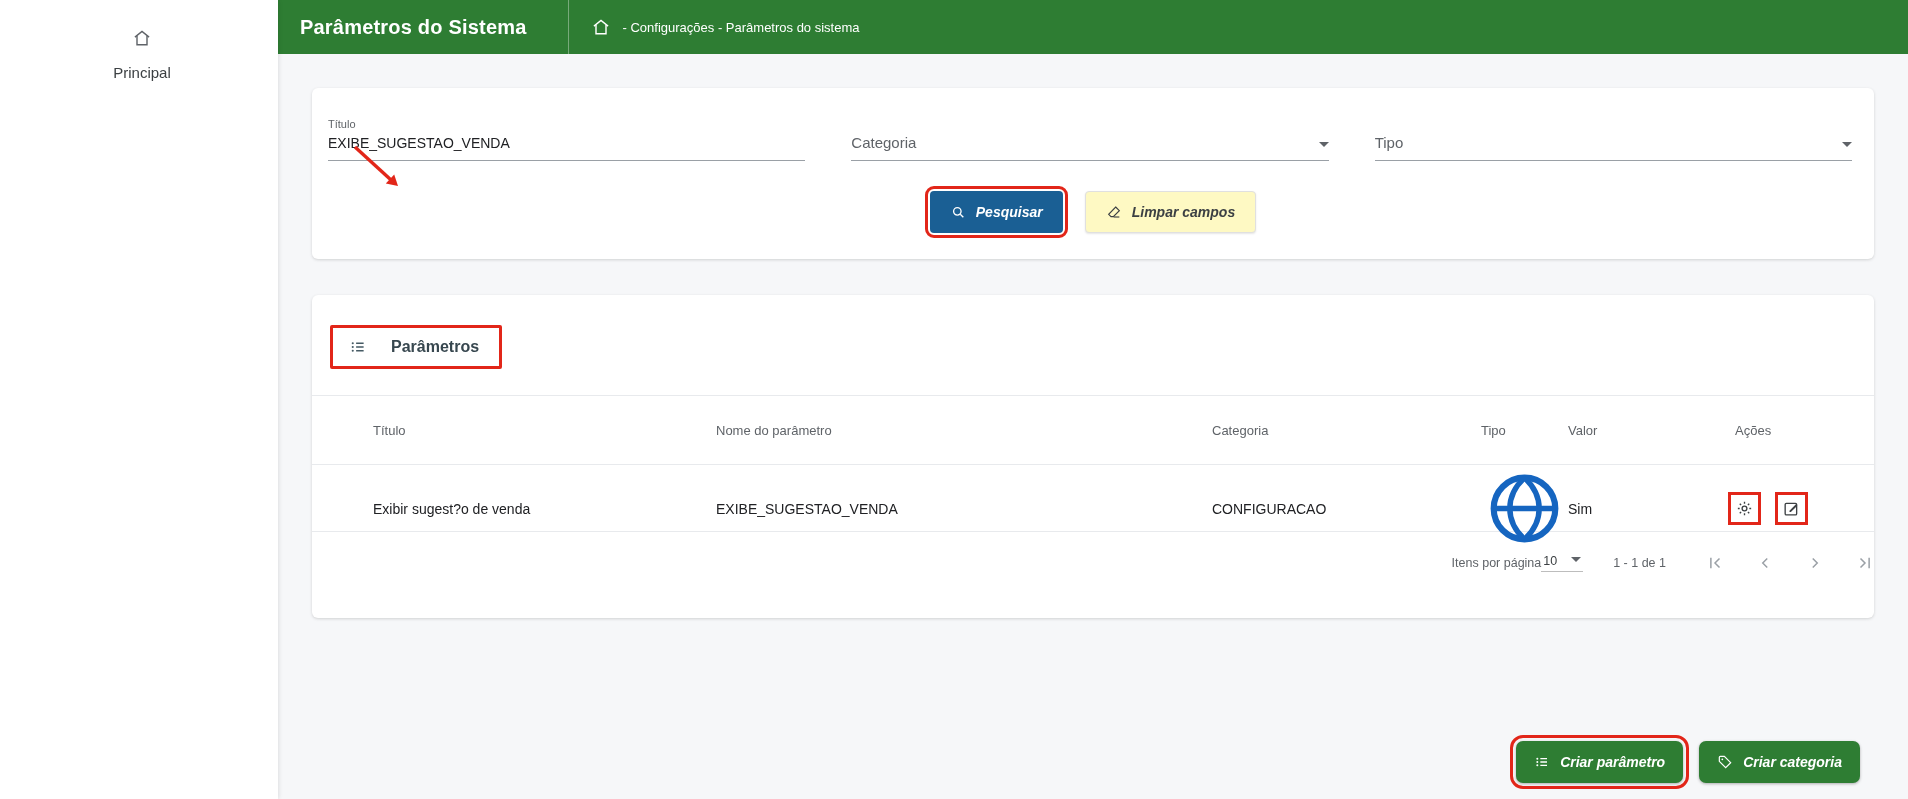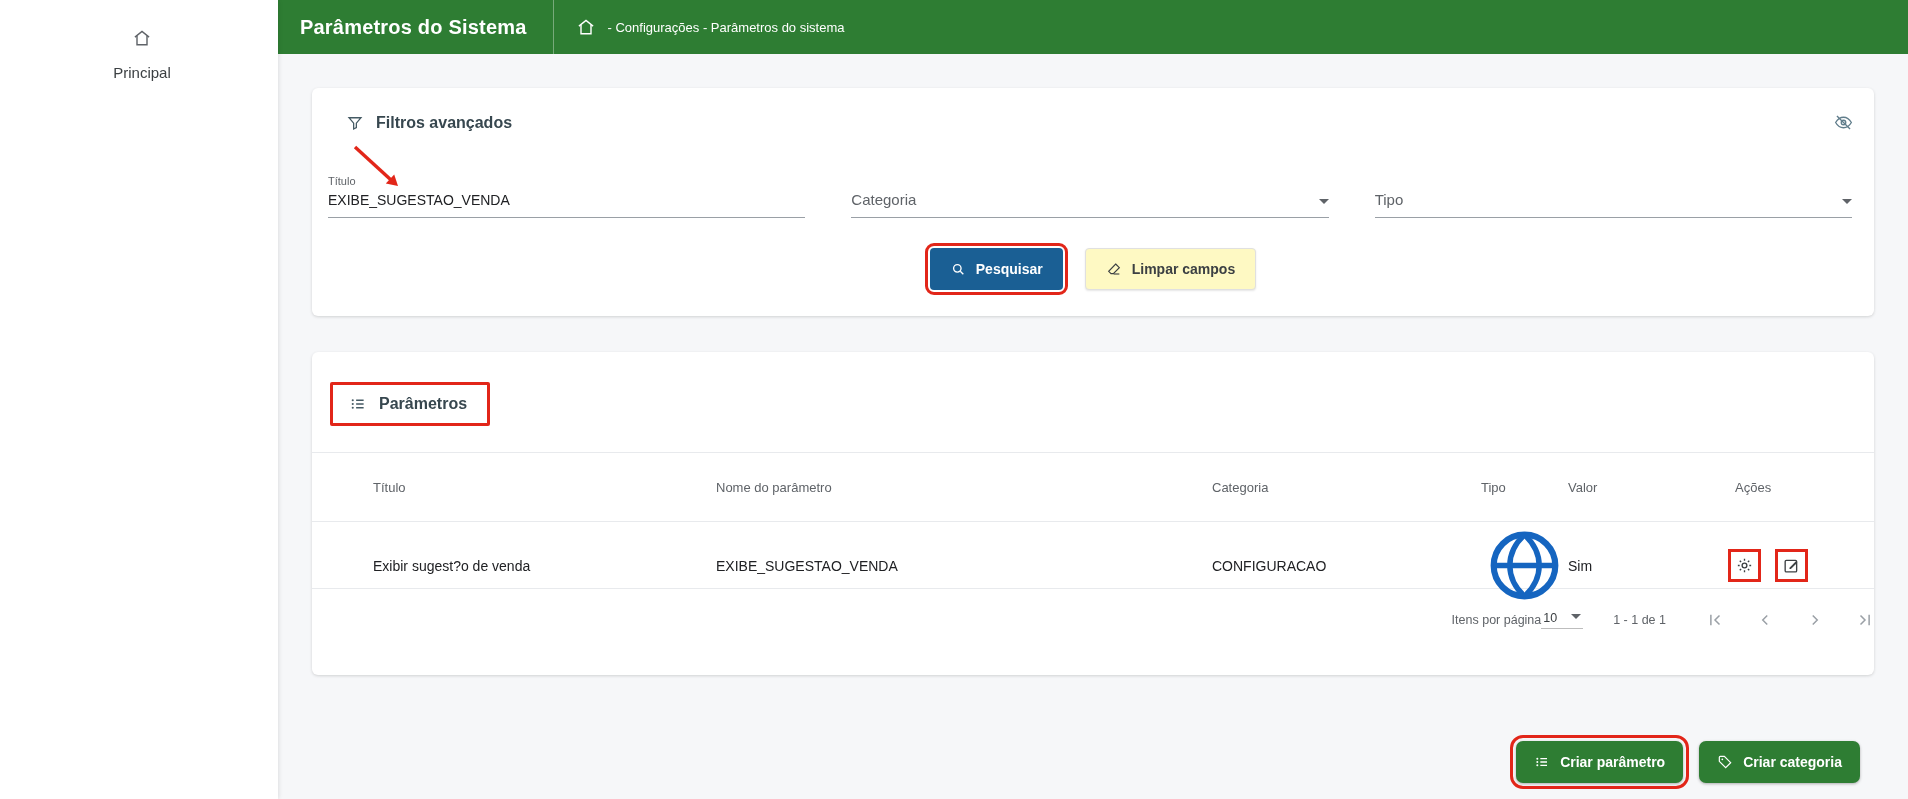--- a/index.html
+++ b/index.html
@@ -32,21 +32,21 @@
   }
   .nav-item .icon { width:20px; height:20px; color:#5f6368; flex:none; }
   .nav-item .label { line-height:1.25; max-width:158px; }
 
   
   .main { flex:1; display:flex; flex-direction:column; height:100%; }
   .topbar {
     height:54px; flex:none; background:var(--green);
     display:flex; align-items:center; color:#fff;
   }
-  .topbar h1 { font-size:20px; font-weight:700; margin:0 26px 0 22px; letter-spacing:.2px; }
+  .topbar h1 { font-size:20px; font-weight:700; margin:0 41px 0 22px; letter-spacing:.2px; }
   .vdiv { width:1px; height:54px; background:rgba(255,255,255,.35); flex:none; }
   .topbar .home-ic { width:20px; height:20px; margin:0 12px 0 22px; flex:none; }
   .crumb { font-size:13px; }
 
   .content { flex:1; padding:34px 34px 0; display:flex; flex-direction:column; position:relative; }
 
   .card { background:#fff; border-radius:6px; box-shadow:0 1px 3px rgba(60,64,67,.20); }
 
   
   .filter-card { position:relative; padding-bottom:26px; flex:none; }
@@ -67,31 +67,31 @@
   }
   .caret {
     width:0; height:0; border-left:5px solid transparent; border-right:5px solid transparent;
     border-top:5px solid #5f6368; margin-bottom:4px;
   }
 
   .actions { display:flex; justify-content:center; gap:22px; margin-top:30px; }
   .btn {
     display:inline-flex; align-items:center; gap:10px;
     font-family:inherit; font-size:14px; font-weight:600;
-    border:none; border-radius:4px; padding:0 20px; height:42px; cursor:pointer;
+    border:none; border-radius:4px; padding:0 20px; height:42px; cursor:pointer;font-style:italic;
   }
   .btn .bicon { width:16px; height:16px; flex:none; }
   .btn.primary { background:var(--blue); color:#fff; outline:3px solid var(--red); outline-offset:2px; }
   .btn.ghost { background:#fef9c3; color:#3c4043; border:1px solid #e0e0e0; box-shadow:0 1px 2px rgba(0,0,0,.10); }
 
   
   .table-card { margin-top:36px; flex:none; padding-bottom:24px; }
   .table-head { padding:30px 24px 26px 24px; }
   .annot-title {
-    display:inline-flex; align-items:center; gap:12px;
+    display:inline-flex; align-items:center; gap:24px;
     border:3px solid var(--red); border-radius:2px;
     padding:10px 20px 10px 16px; margin-left:-6px;
   }
   .hr { height:1px; background:var(--line); }
   .trow {
     display:grid;
     grid-template-columns:343px 496px 269px 87px 167px 1fr;
     padding-left:61px; padding-right:24px; align-items:center;
   }
   .thead { height:68px; font-size:13px; color:#5f6368; }
@@ -151,35 +151,20 @@
           <path d="M3.5 11 12 4.2 20.5 11" fill="none" stroke="currentColor" stroke-width="1.7"></path>
           <path d="M6 9.6V20h12V9.6" fill="none" stroke="currentColor" stroke-width="1.7"></path>
         </svg>
     </span>
     <span class="crumb">- Configurações - Parâmetros do sistema</span>
   </header>
 
   <div class="content">
 
     <section class="card filter-card">
-      <div class="card-head">
-        <span class="head-icon">
-          <svg viewBox="0 0 24 24">
-              <path d="M4 5h16l-6.2 7.2V18l-3.6 2v-7.8z" fill="none" stroke="currentColor" stroke-width="1.7"></path>
-            </svg>
-        </span>
-        <span class="card-title">Filtros avançados</span>
-        <span class="eyeoff">
-          <svg viewBox="0 0 24 24">
-              <path d="M3 12s3.5-6 9-6 9 6 9 6-3.5 6-9 6-9-6-9-6z" fill="none" stroke="currentColor" stroke-width="1.5"></path>
-              <circle cx="12" cy="12" r="2.6" fill="none" stroke="currentColor" stroke-width="1.5"></circle>
-              <path d="M4.5 4.5l15 15" stroke="currentColor" stroke-width="1.5"></path>
-            </svg>
-        </span>
-      </div>
 
       <svg class="annot-arrow" viewBox="0 0 52 50">
         <path d="M3 3 38.5 35.5" stroke="currentColor" stroke-width="3.4" fill="none"></path>
         <polygon points="46,42 33.8,39.6 42.2,30.4" fill="currentColor"></polygon>
       </svg>
 
       <div class="fields">
         <div class="field text">
           <label>Título</label>
           <div class="value">EXIBE_SUGESTAO_VENDA</div>

